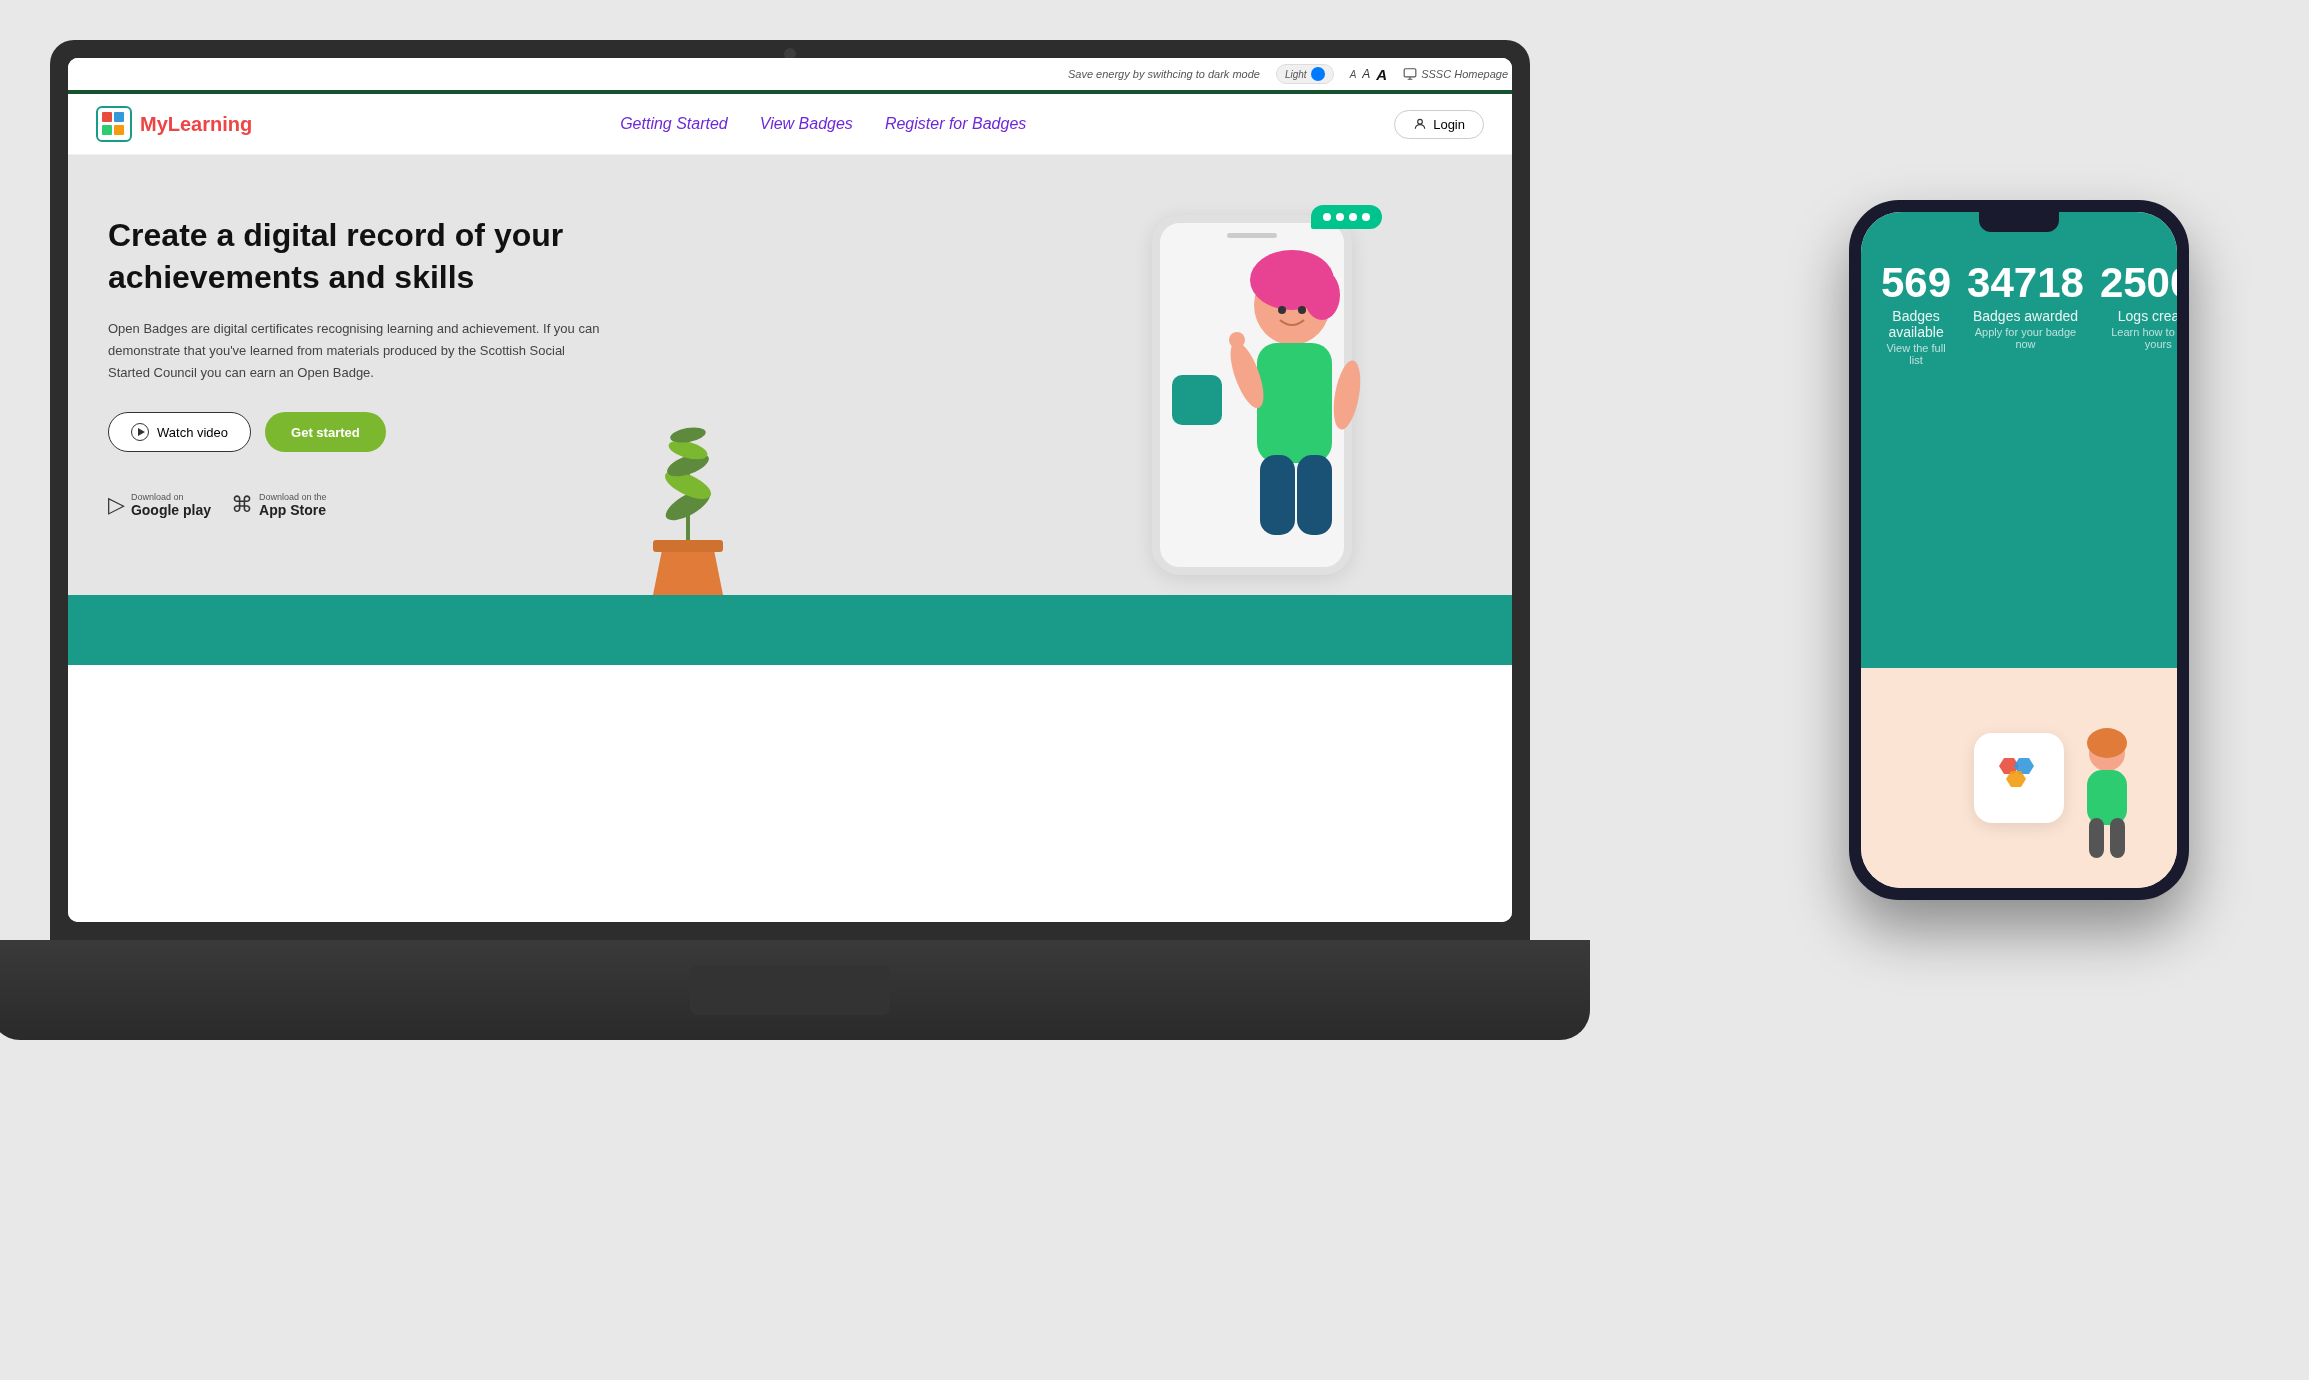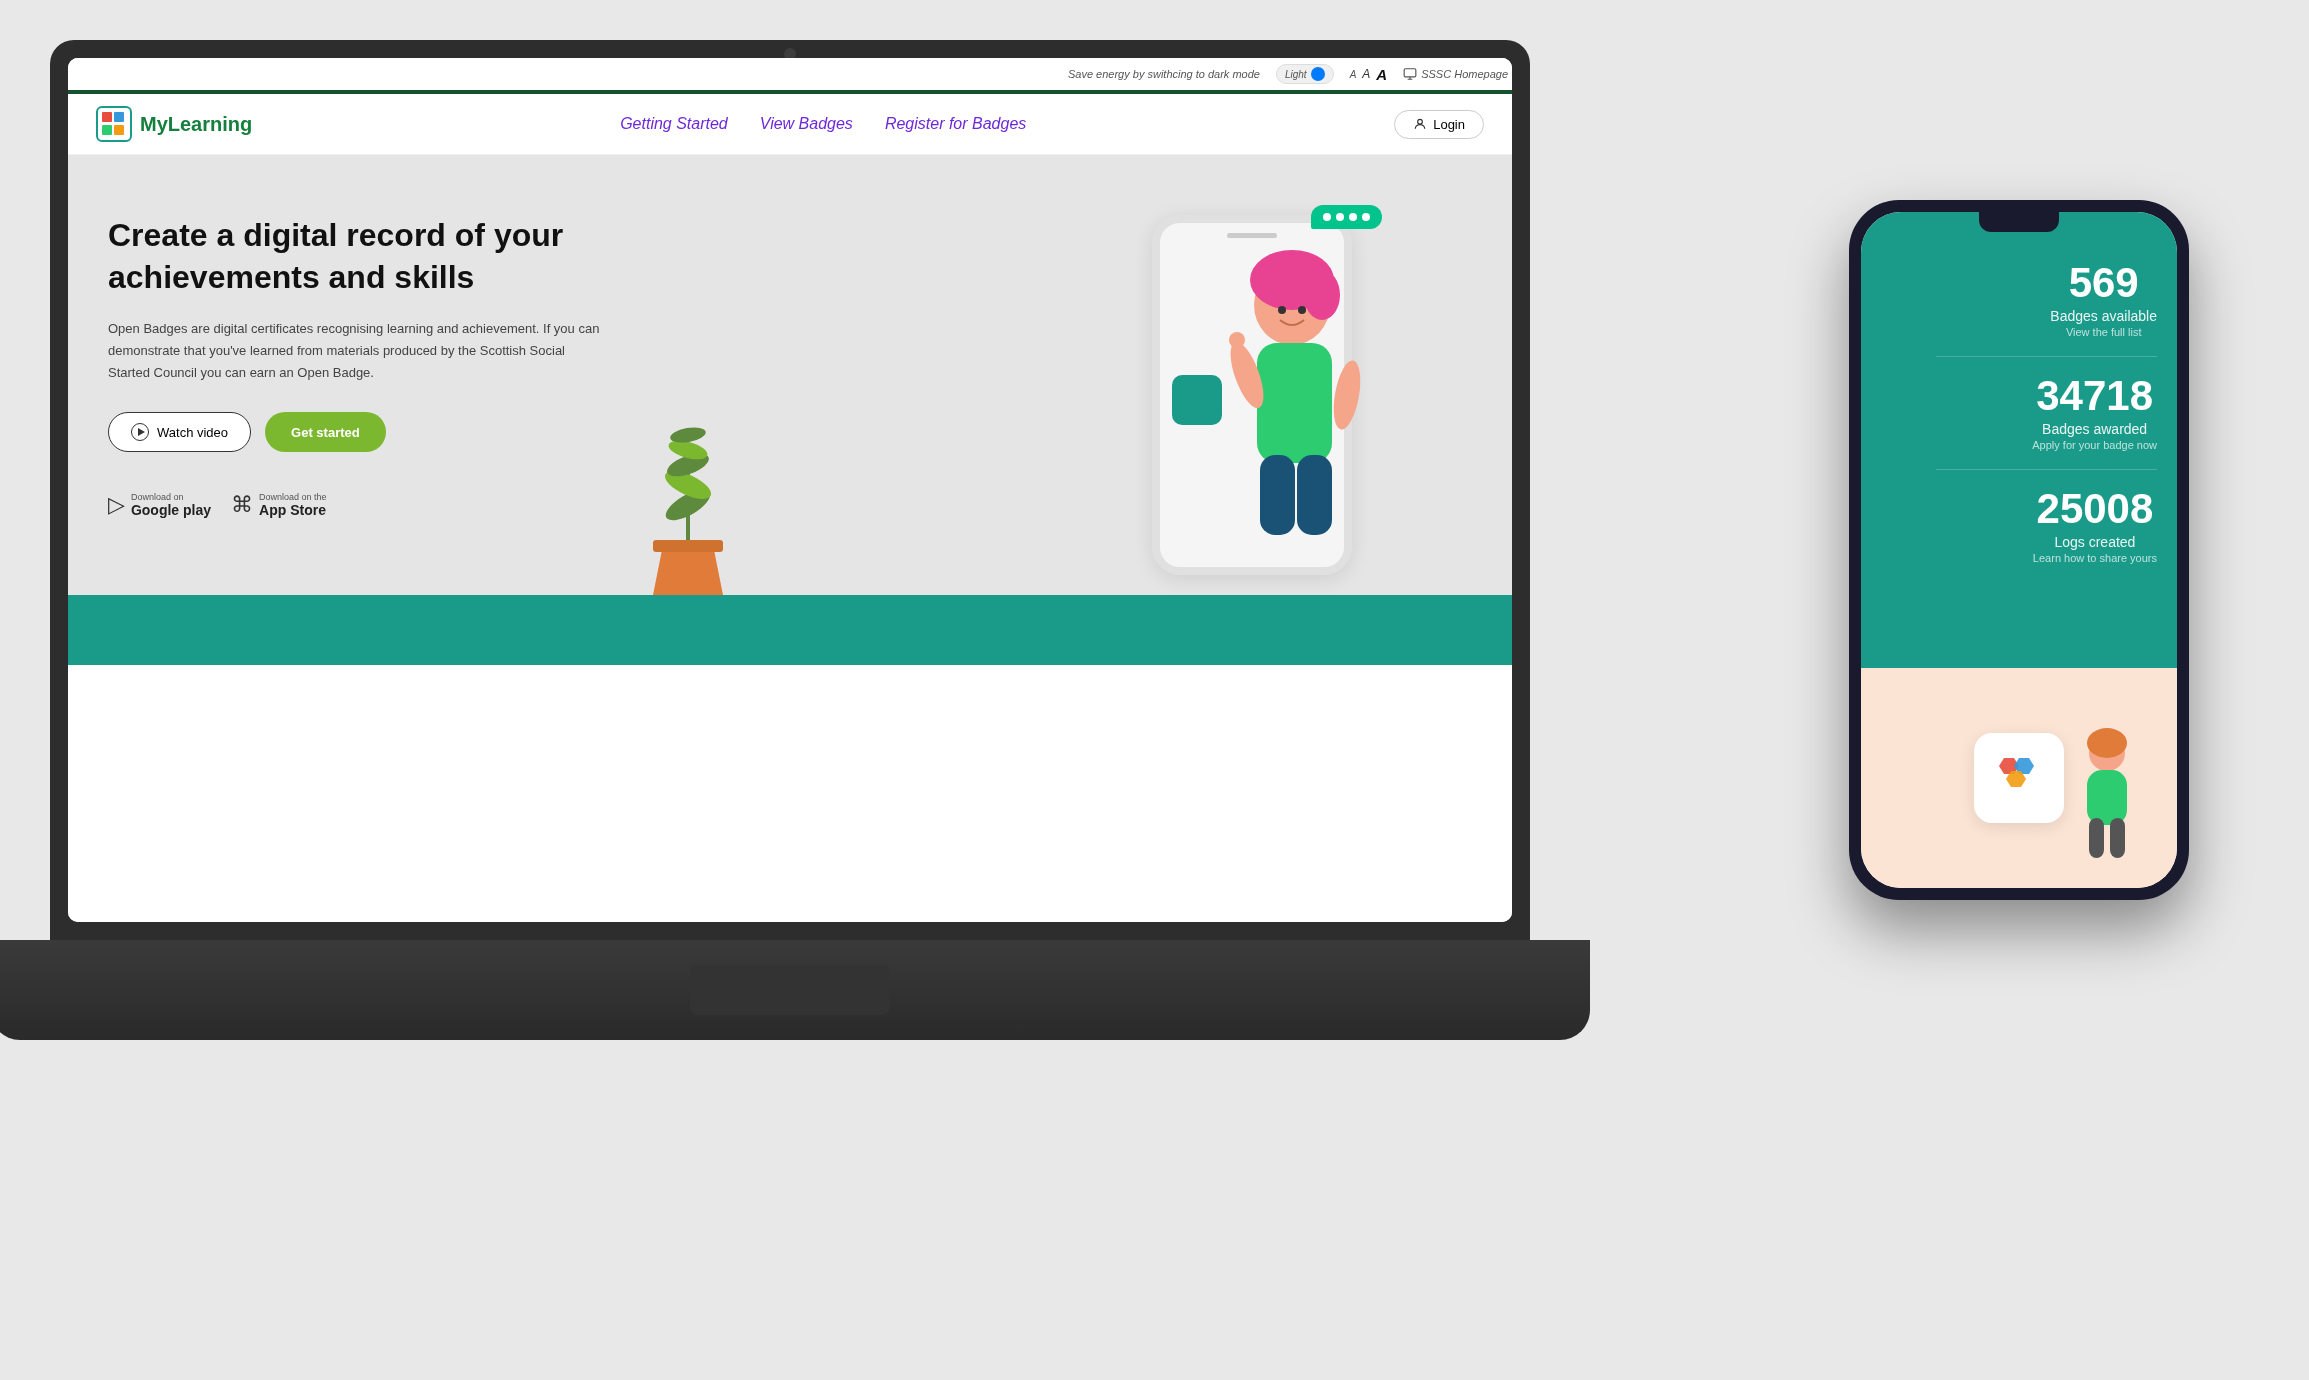--- a/index.html
+++ b/index.html
@@ -166,21 +166,21 @@
 
     .logo-block {
       width: 10px;
       height: 10px;
       border-radius: 1px;
     }
 
     .logo-text {
       font-size: 20px;
       font-weight: 600;
-      color: #15803d;
+      color: #ef4444;
     }
 
     .nav-links {
       display: flex;
       gap: 32px;
     }
 
     .nav-link {
       font-size: 16px;
       color: #6d28d9;
@@ -535,21 +535,21 @@
       <div class="trackpad"></div>
     </div>
   </div>
 
   <div class="phone-device">
     <div class="phone-outer">
       <div class="phone-inner">
 
         <div style="position:absolute; top:12px; left:50%; transform:translateX(-50%); width:80px; height:20px; background:#1a1a2e; border-radius:0 0 12px 12px; z-index:10;"></div>
 
-        <div style="background:#1a9b8a; flex:1; display:flex; flex-direction:column; align-items:flex-end; padding:40px 20px 0 20px; gap:8px;">
+        <div style="background:#1a9b8a; flex:1; display:flex; flex-direction:row; align-items:flex-start; padding:40px 20px 0 20px; gap:8px;">
 
           <div class="stat-block">
             <div class="stat-number">569</div>
             <div class="stat-label">Badges available</div>
             <div class="stat-link">View the full list</div>
           </div>
 
           <div class="stat-divider"></div>
 
           <div class="stat-block">

